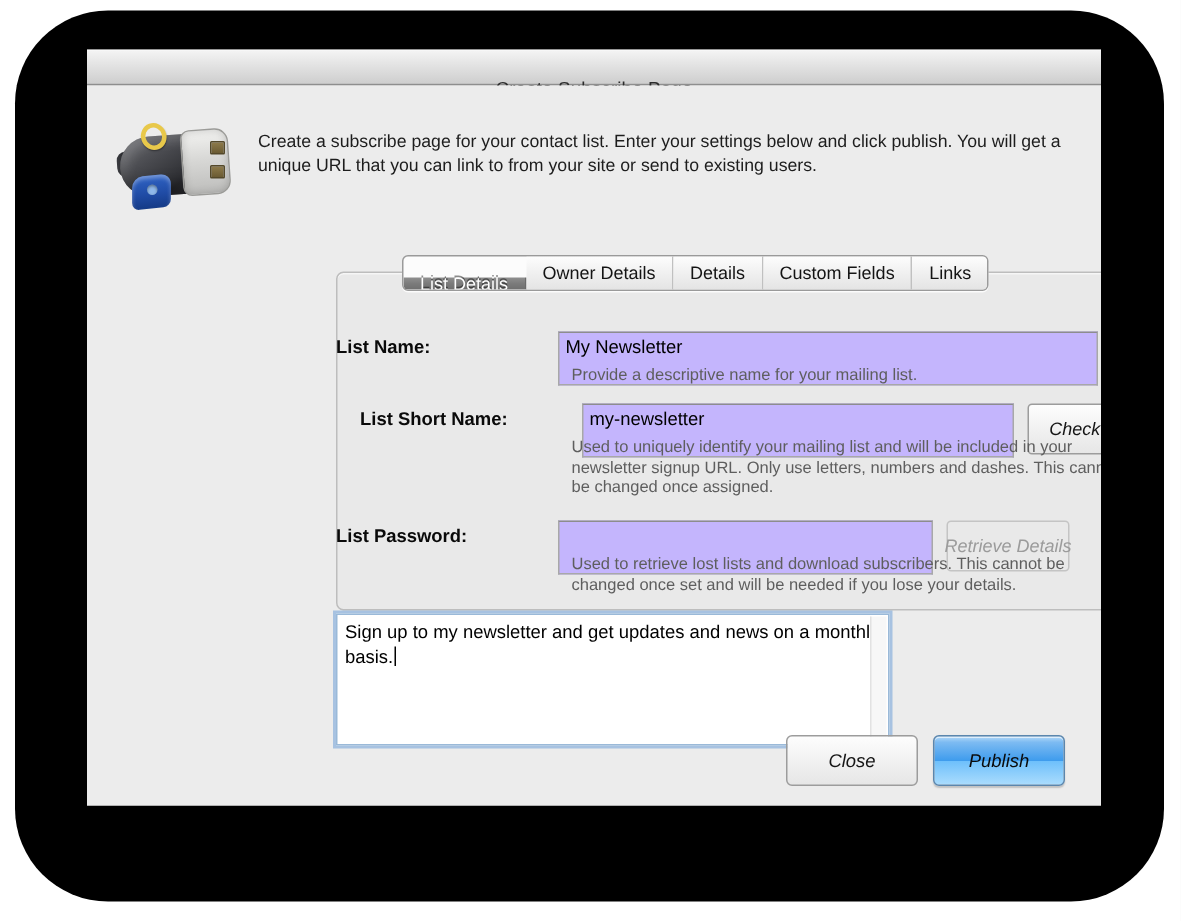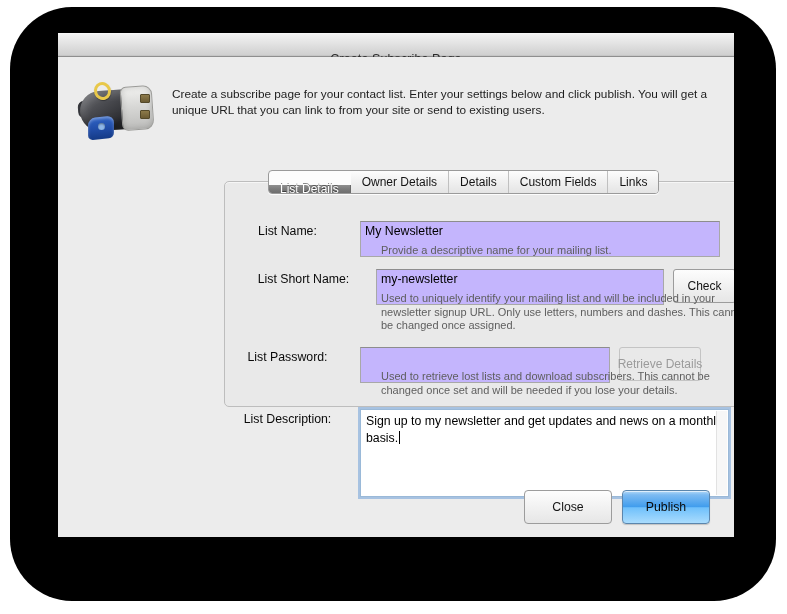--- a/index.html
+++ b/index.html
@@ -122,28 +122,28 @@
     position: absolute;
     left: 166px; top: 124px;
     width: 544px; height: 224px;
   }
   .row {
     position: absolute;
     display: flex;
     align-items: flex-start;
   }
   .flabel {
-    width: 136px;
-    text-align: center;
+    width: 148px;
+    text-align: left;
     font-size: 12.3px;
     color: #0a0a0a;
     padding-right: 9px;
     box-sizing: border-box;
     line-height: 20px;
-    font-weight: normal;
+    font-weight: bold;
   }
   .tfield {
     height: 36px;
     background: #c4b5fd;
     border: 1px solid #a8a8a8;
     border-top-color: #8d8d8d;
     box-sizing: border-box;
     font-size: 12.3px;
     color: #000;
     padding: 0 4px;
@@ -161,20 +161,21 @@
     height: 20px;
     background: linear-gradient(to bottom, #fdfdfd 0%, #f2f2f2 48%, #e6e6e6 100%);
     border: 1px solid #9c9c9c;
     border-radius: 3px;
     font-size: 12px;
     color: #151515;
     display: flex; align-items: center; justify-content: center;
     box-sizing: border-box;
     padding: 16px 9px;
     white-space: nowrap;
+    font-style: italic;
   }
   .btn.disabled {
     background: transparent;
     border: 1px solid #c4c4c4;
     color: #9b9b9b;
   }
   .tarea {
     background: #ffffff;
     border: 1px solid #9ab9d8;
     box-shadow: 0 0 0 2px rgba(112,160,216,0.55);
@@ -349,21 +350,20 @@
         <div class="help" style="left:157px; top:111px; width:365px;">Used to uniquely identify your mailing list and will be included in your newsletter signup URL. Only use letters, numbers and dashes. This cannot be changed once assigned.</div>
 
         <div class="row" style="left:0; top:166px;">
           <div class="flabel">List Password:</div>
           <div class="tfield" style="width:250px;" placeholder=""></div>
           <div class="btn disabled" style="margin-left:9px; width:82px;">Retrieve Details</div>
         </div>
         <div class="help" style="left:157px; top:189px; width:360px;">Used to retrieve lost lists and download subscribers. This cannot be changed once set and will be needed if you lose your details.</div>
 
         <div class="row" style="left:0; top:228px;">
-          <div class="flabel">List Description:</div>
           <div class="tarea" style="width:369px; height:88px;">
             <span>Sign up to my newsletter and get updates and news on a monthly basis.</span><span class="caret"></span>
             <div class="scrollgutter"></div>
           </div>
         </div>
 
       </div>
 
       <div class="footer">
         <div class="btn btn-wide">Close</div>

